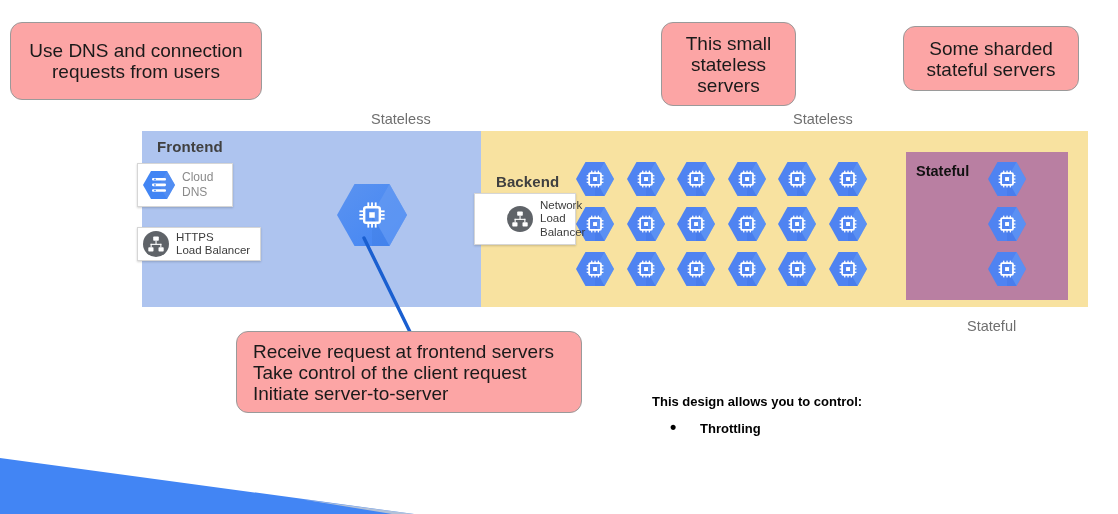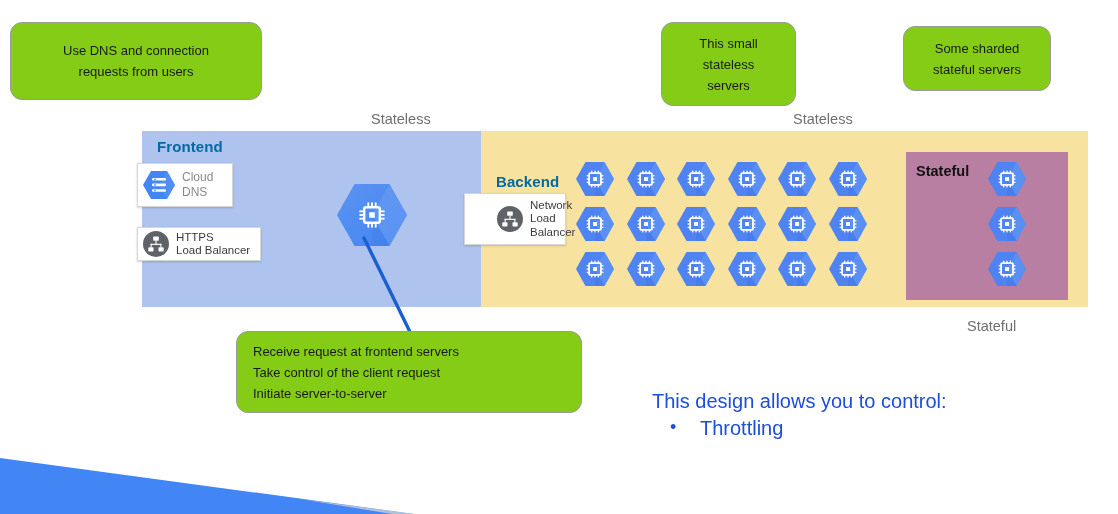--- a/index.html
+++ b/index.html
@@ -6,45 +6,45 @@
   body{
     width:1118px;height:514px;position:relative;overflow:hidden;
     background:#ffffff;
     font-family:"Liberation Sans","DejaVu Sans",sans-serif;
     -webkit-font-smoothing:antialiased;
   }
 
   
   .callout{
     position:absolute;
-    background:#84cc16;
+    background:#fca5a5;
     border:1px solid #9a9a9a;
     border-radius:12px;
     box-sizing:border-box;
     color:#1a1a1a;
-    font-size:13px;
+    font-size:19px;
     line-height:21px;
     display:flex;
     align-items:center;
     justify-content:center;
     text-align:center;
     padding:6px 10px;
   }
   .callout .lines{display:block;width:100%;}
   .callout .lines span{display:block;white-space:nowrap;}
 
   
   .panel{position:absolute;box-sizing:border-box;}
   .panel-frontend{background:#aec4ef;}
   .panel-backend{background:#f8e2a0;}
   .panel-title{
     position:absolute;
     font-size:15px;
     font-weight:bold;
-    color:#0369a1;
+    color:#404040;
     letter-spacing:.1px;
     white-space:nowrap;
   }
   .zone-label{
     position:absolute;
     font-size:14.5px;
     color:#6f6f6f;
     white-space:nowrap;
   }
   .stateful-box{
@@ -89,23 +89,24 @@
 
   
   .bighex{position:absolute;}
 
   
   .connector{position:absolute;left:0;top:0;pointer-events:none;}
 
   
   .bullets{
     position:absolute;
-    color:#1d4ed8;
-    font-size:20px;
+    color:#000000;
+    font-size:13px;
     line-height:27px;
+    font-weight:bold;
   }
   .bullets .head{display:block;white-space:nowrap;}
   .bullets ul{margin:0;padding:0 0 0 48px;list-style:none;}
   .bullets li{position:relative;white-space:nowrap;}
   .bullets li::before{
     content:"\2022";
     position:absolute;left:-30px;top:-1px;font-size:18px;
   }
 
   
@@ -664,21 +665,21 @@
         <rect x="7.6" y="12.8" width="10.8" height="1.1"></rect>
         <rect x="7.6" y="12.8" width="1.1" height="3.6"></rect>
         <rect x="17.3" y="12.8" width="1.1" height="3.6"></rect>
       </g>
     </svg>
   </span>
   <span class="chip-label">HTTPS
 Load Balancer</span>
 </div>
 
-<div class="chip" style="left:464px;top:193px;width:102px;height:52px;padding-left:32px;">
+<div class="chip" style="left:474px;top:193px;width:102px;height:52px;padding-left:32px;">
   <span style="flex:0 0 auto;">
     <svg class="circicon" width="26" height="26" viewBox="0 0 26 26" aria-hidden="true">
       <circle cx="13" cy="13" r="13" fill="#5f6368"></circle>
       <g fill="#ffffff">
         <rect x="10.2" y="5.5" width="5.6" height="4.2" rx="0.8"></rect>
         <rect x="5.3" y="16.3" width="5.2" height="4.2" rx="0.8"></rect>
         <rect x="15.5" y="16.3" width="5.2" height="4.2" rx="0.8"></rect>
         <rect x="12.5" y="9.7" width="1.1" height="3.6"></rect>
         <rect x="7.6" y="12.8" width="10.8" height="1.1"></rect>
         <rect x="7.6" y="12.8" width="1.1" height="3.6"></rect>
@@ -699,21 +700,21 @@
 </div>
 
 <div class="callout" style="left:661px;top:22px;width:135px;height:84px;">
   <span class="lines">
     <span>This small</span>
     <span>stateless</span>
     <span>servers</span>
   </span>
 </div>
 
-<div class="callout" style="left:903px;top:26px;width:148px;height:65px;">
+<div class="callout" style="left:903px;top:26px;width:176px;height:65px;">
   <span class="lines">
     <span>Some sharded</span>
     <span>stateful servers</span>
   </span>
 </div>
 
 <div class="callout" style="left:236px;top:331px;width:346px;height:82px;justify-content:flex-start;text-align:left;padding-left:16px;">
   <span class="lines">
     <span>Receive request at frontend servers</span>
     <span>Take control of the client request</span>

